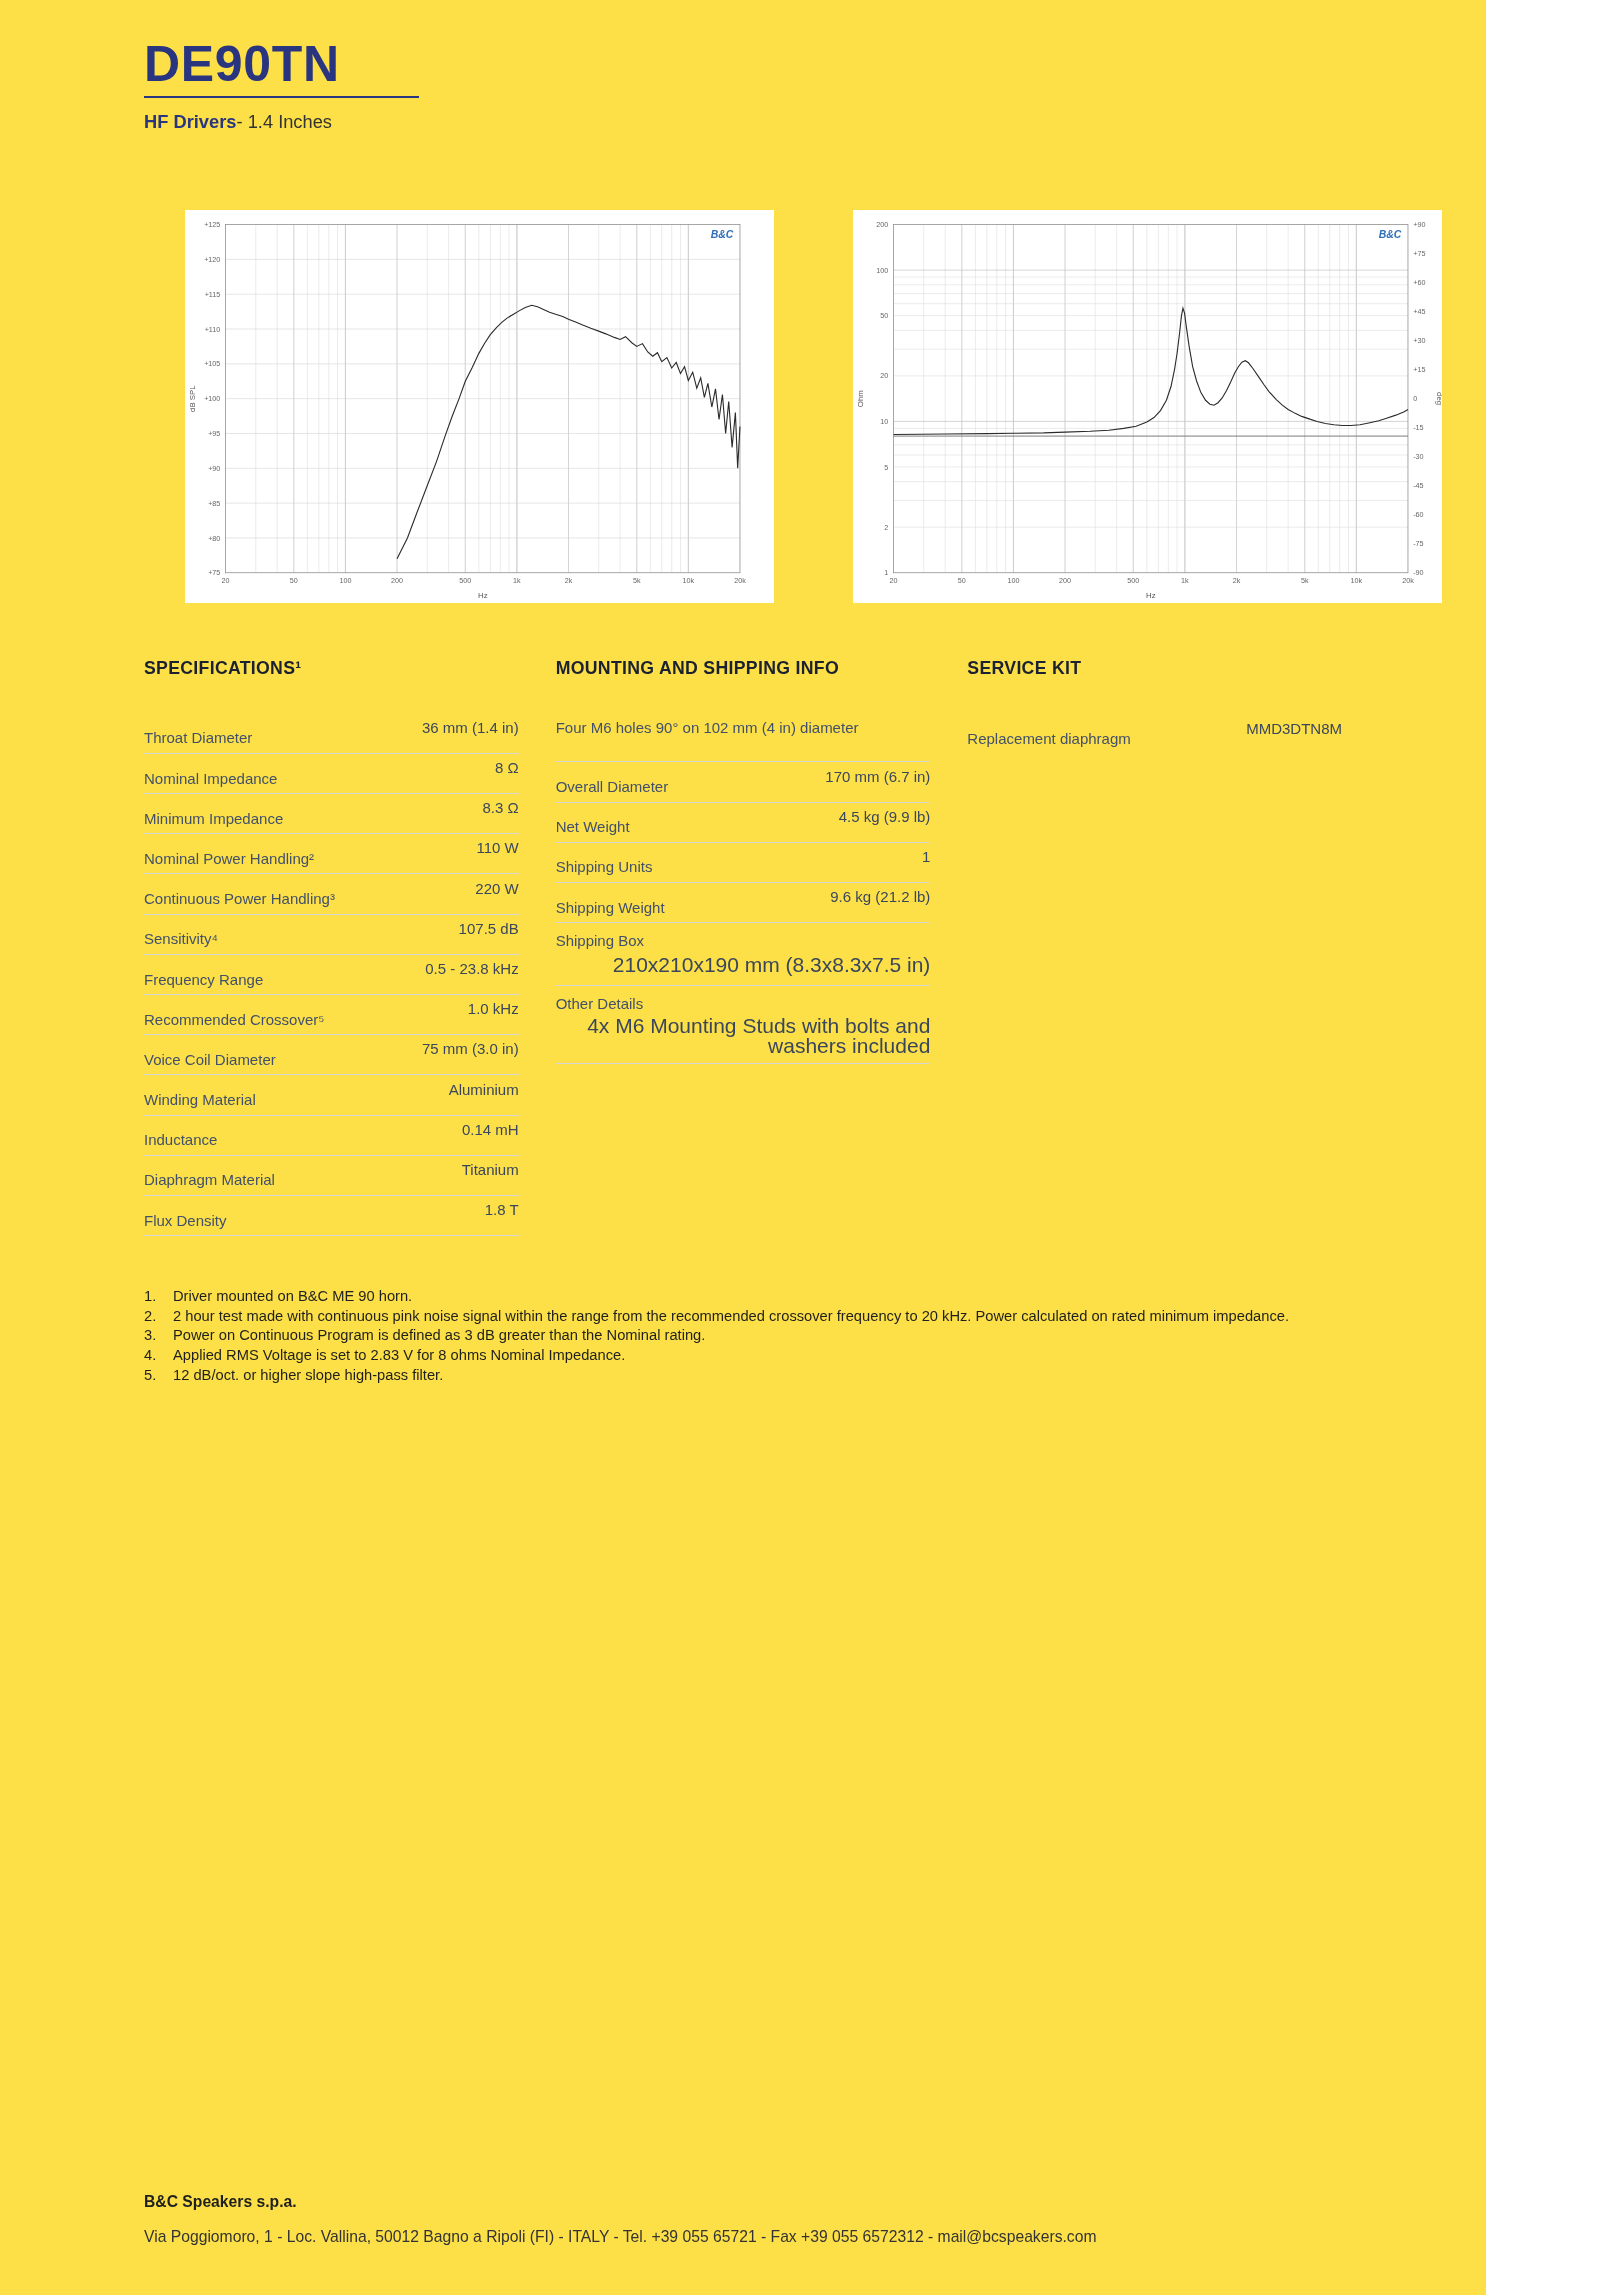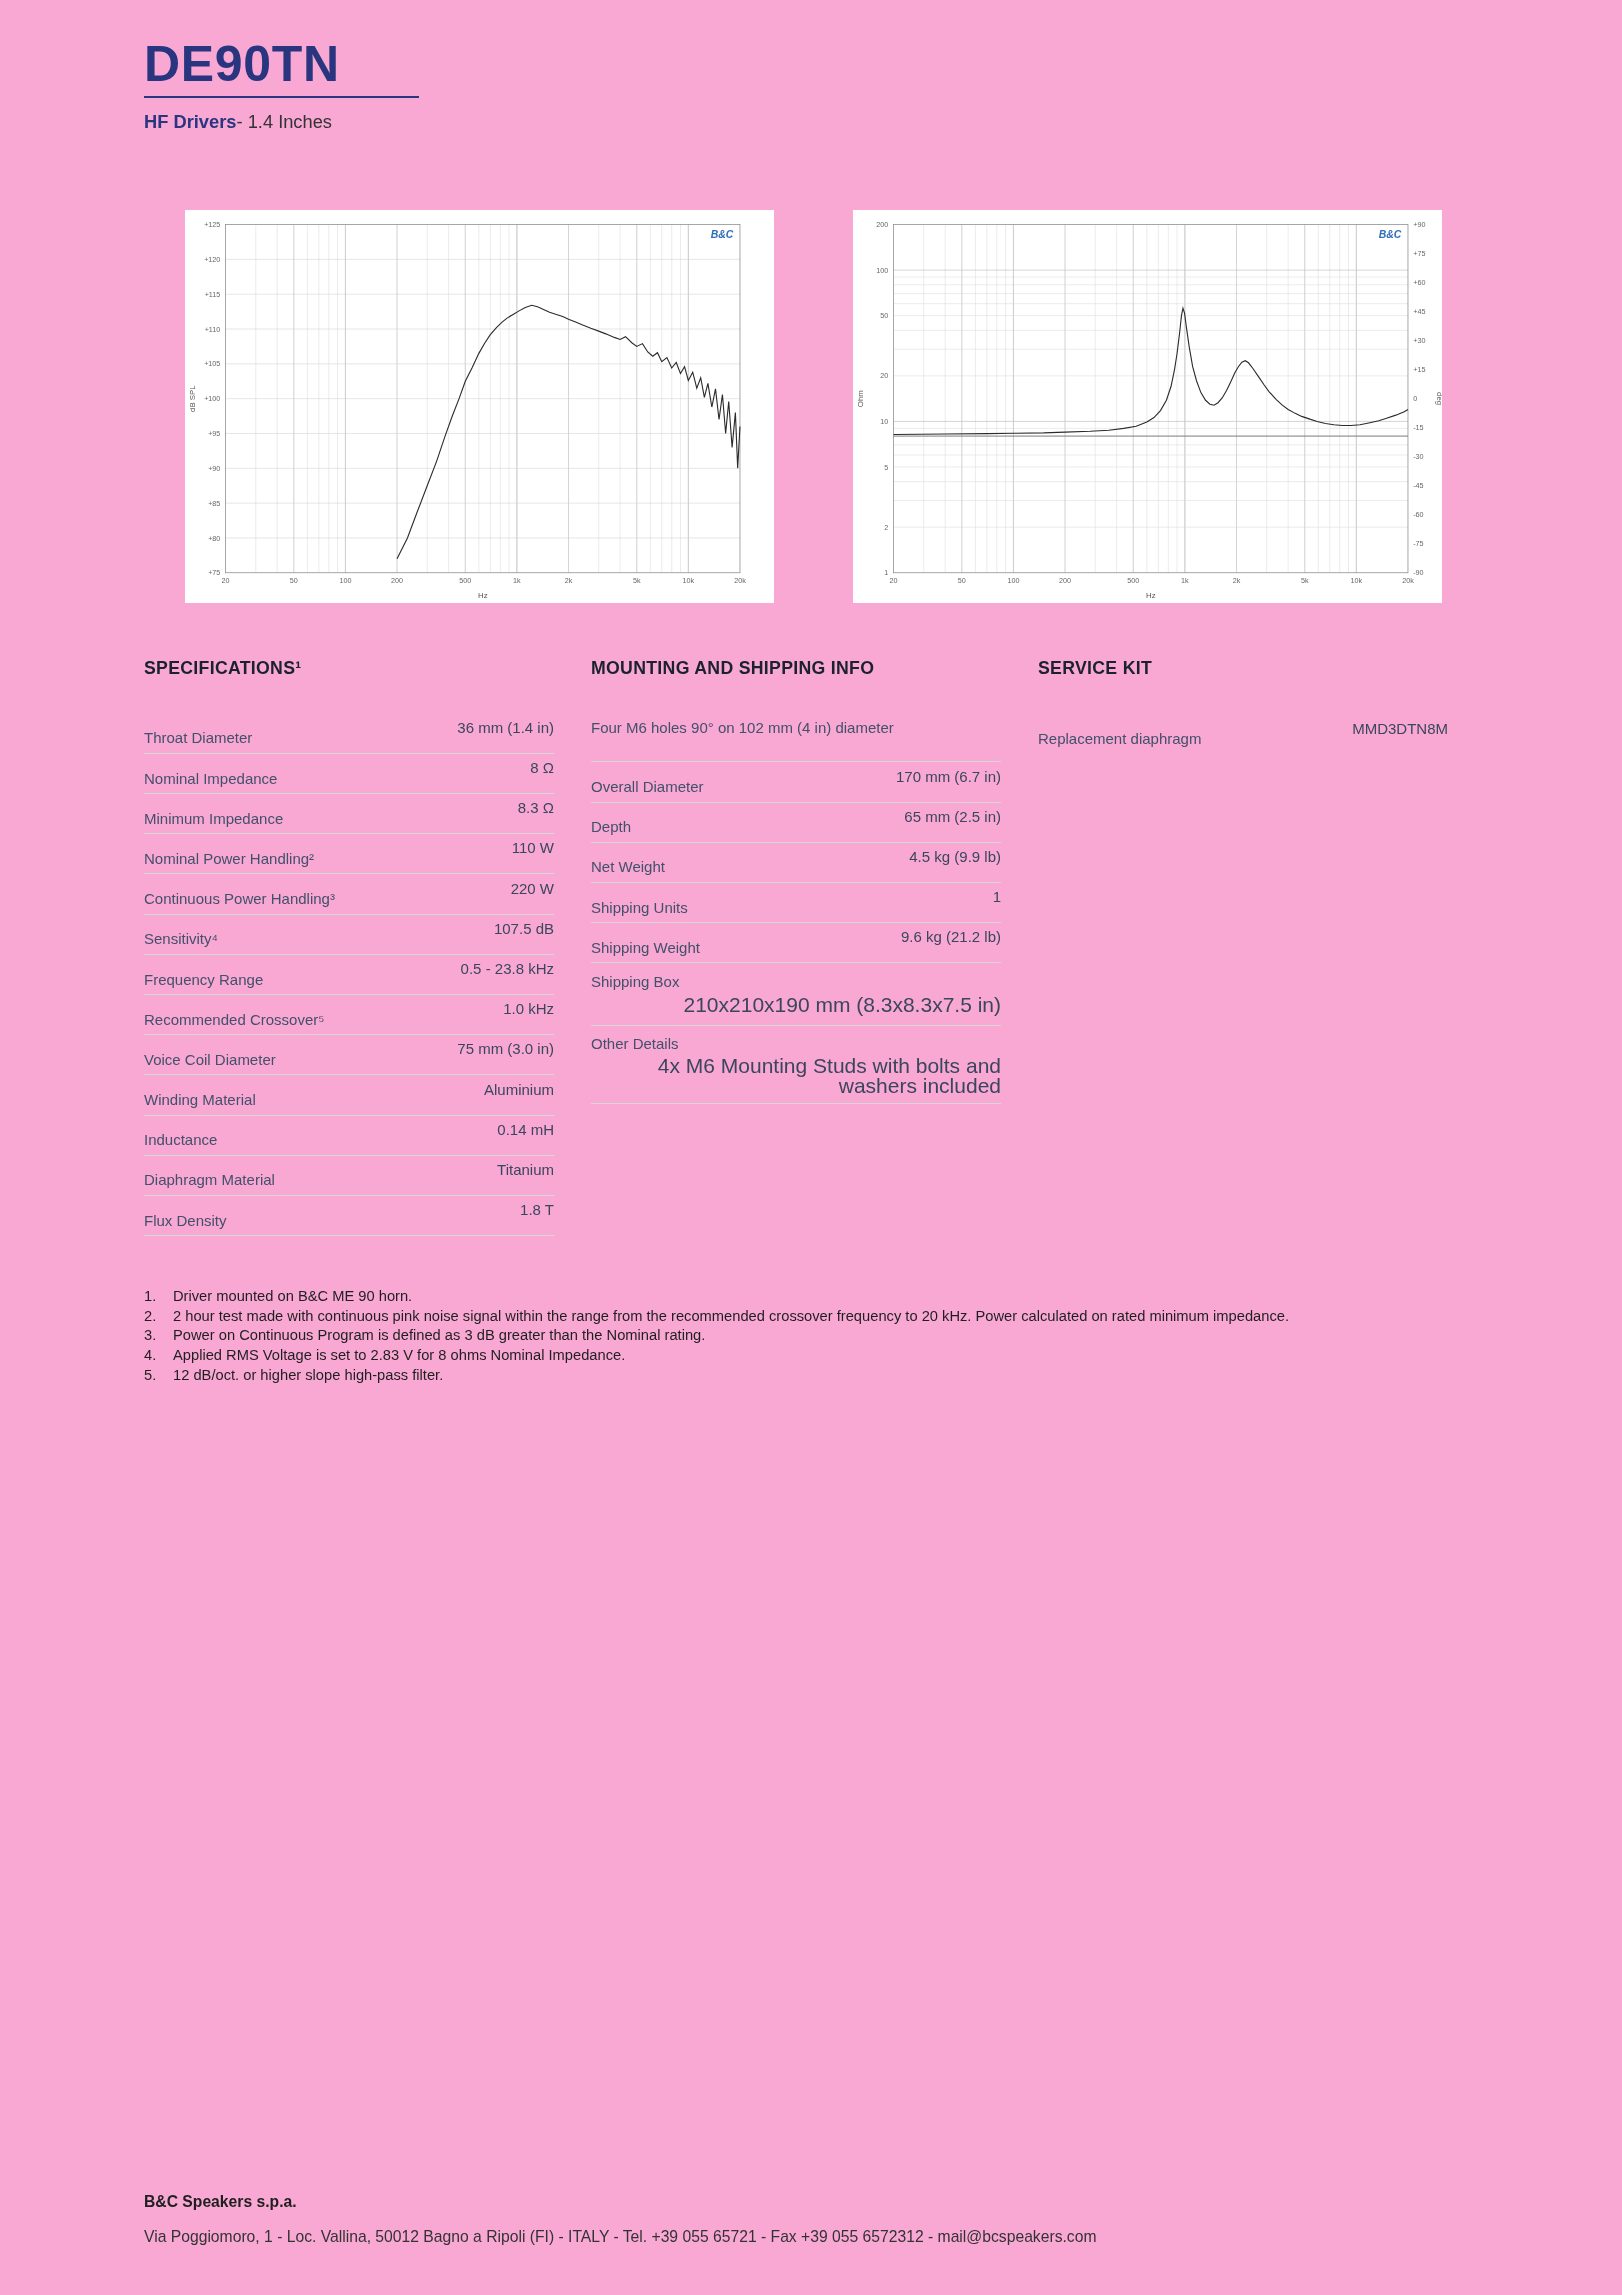--- a/index.html
+++ b/index.html
@@ -1,22 +1,22 @@
 <!DOCTYPE html>
 <html style="font-size:10.5px"><head>
 <meta charset="utf-8">
 <style>
   * { margin:0; padding:0; box-sizing:border-box; }
   html,body { background:#ffffff; }
   body { font-family:"Liberation Sans", sans-serif; color:#333; }
 
   .page {
     position:relative;
-    width:1622px; height:2295px;
-    background:#f9a8d4;
+    width:1486px; height:2295px;
+    background:#fde047;
     padding:38px 144px 0 144px;
     overflow:hidden;
   }
 
   
   h1.title { font-size:50px; font-weight:bold; color:#2a3580; letter-spacing:0.7px; line-height:1.05; }
   .title-rule { width:275px; height:2px; background:#2a3580; margin-top:5.2px; }
   .subtitle { margin-top:13px; font-size:18.3px; color:#333; }
   .subtitle .bold { color:#2a3580; font-weight:bold; }
 
@@ -302,24 +302,20 @@
       <h2 class="section-heading">MOUNTING AND SHIPPING INFO</h2>
       <div class="table" id="mounting-table">
         <div class="row intro-row">
           <span class="label">Four M6 holes 90° on 102 mm (4 in) diameter</span>
         </div>
       <div class="row">
             <span class="label">Overall Diameter</span>
             <span class="value">170 mm (6.7 in)</span>
           </div>
           <div class="row">
-            <span class="label">Depth</span>
-            <span class="value">65 mm (2.5 in)</span>
-          </div>
-          <div class="row">
             <span class="label">Net Weight</span>
             <span class="value">4.5 kg (9.9 lb)</span>
           </div>
           <div class="row">
             <span class="label">Shipping Units</span>
             <span class="value">1</span>
           </div>
           <div class="row">
             <span class="label">Shipping Weight</span>
             <span class="value">9.6 kg (21.2 lb)</span>

